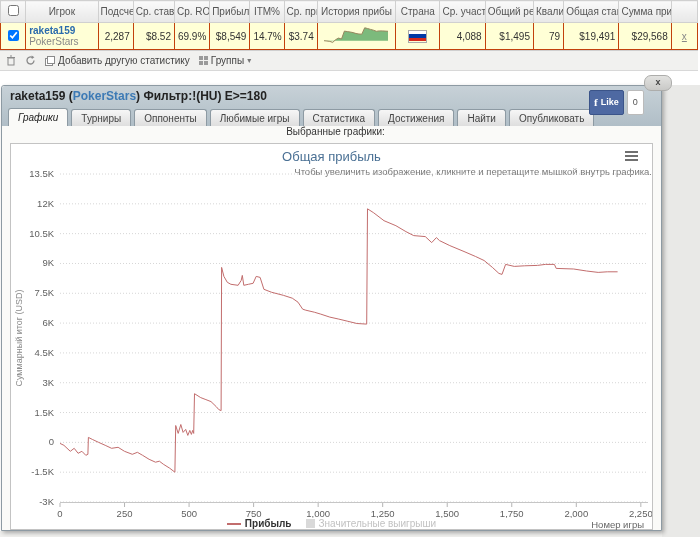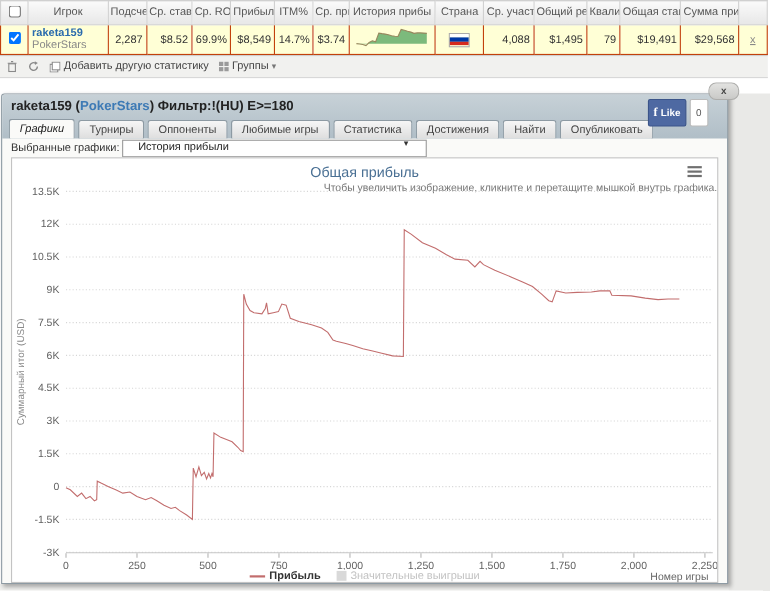--- a/index.html
+++ b/index.html
@@ -36,21 +36,21 @@
   .fb{position:absolute;left:587px;top:4px;display:flex;align-items:center;font-size:9px;}
   .fb-btn{background:#4e69a2;color:#fff;border:1px solid #3b5489;border-radius:2px;padding:1px 4px;display:flex;align-items:center;gap:3px;font-weight:bold;}
   .fb-f{font-family:"Liberation Serif",serif;font-size:11px;}
   .fb-count{background:#fff;border:1px solid #bbb;border-radius:2px;padding:1px 5px;margin-left:3px;color:#555;font-weight:normal;}
   .close-pill{position:absolute;left:642px;top:-11px;width:26px;height:14px;background:linear-gradient(#e2e2e0,#c9c9c7);
     border:1px solid #adadab;border-radius:7px;font-size:9px;color:#444;text-align:center;line-height:13px;cursor:pointer;}
   .tabs{display:flex;align-items:flex-end;gap:3px;padding:0 0 0 6px;height:19px;}
   .tab{background:linear-gradient(#f6f6f6,#dedede);border:1px solid #8d9aa3;border-bottom:none;
     border-radius:3px 3px 0 0;font-size:10px;color:#444;padding:3px 9px 2px;cursor:pointer;white-space:nowrap;}
   .tab.active{background:#fafaf8;color:#222;padding-bottom:3px;position:relative;z-index:2;font-style:italic;}
-  .selector-row{height:17px;display:flex;align-items:center;gap:2px;padding-left:8px;font-size:10px;color:#333;}
+  .selector-row{height:17px;display:flex;align-items:center;gap:18px;padding-left:8px;font-size:10px;color:#333;flex-direction:column;}
   .gselect{width:247px;height:14px;background:#fff;border:1px solid #999;display:flex;align-items:flex-start;
     justify-content:space-between;padding:0 14px;font-size:10px;color:#222;cursor:pointer;}
   .gselect .arr{font-size:7px;color:#333;}
 
   
   .chart-box{position:absolute;left:8px;top:57px;width:641px;height:385px;background:#fff;border:1px solid #c3c3c3;}
   .chart-title{position:absolute;top:5px;left:0;width:100%;text-align:center;font-size:13px;color:#4a7094;}
   .chart-subtitle{position:absolute;top:22px;left:0;width:100%;text-align:right;font-size:9.5px;color:#767676;}
   .hamburger{position:absolute;top:7px;right:14px;width:13px;cursor:pointer;}
   .hamburger div{height:2px;background:#707070;margin-bottom:2px;}

